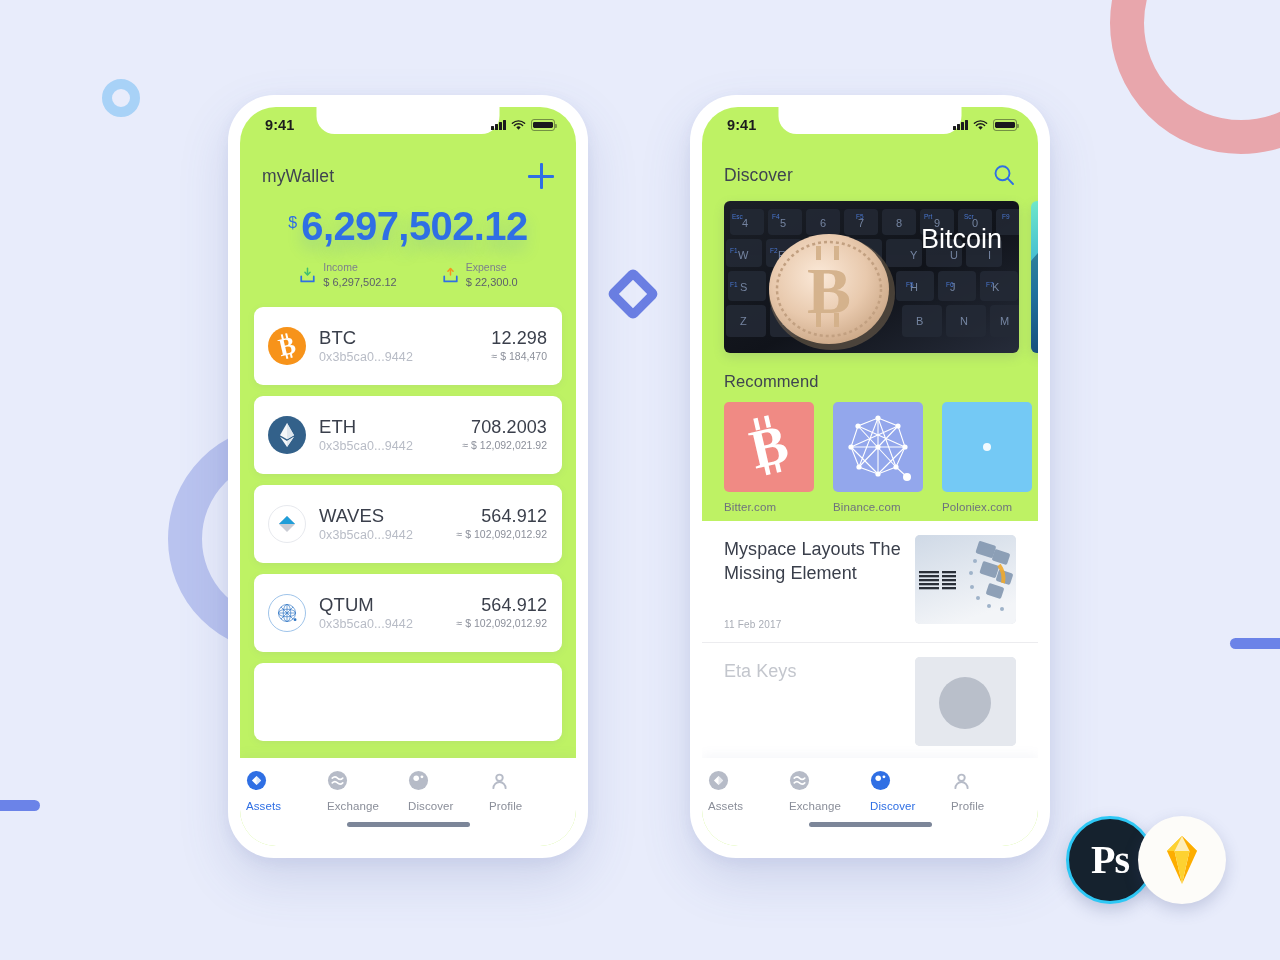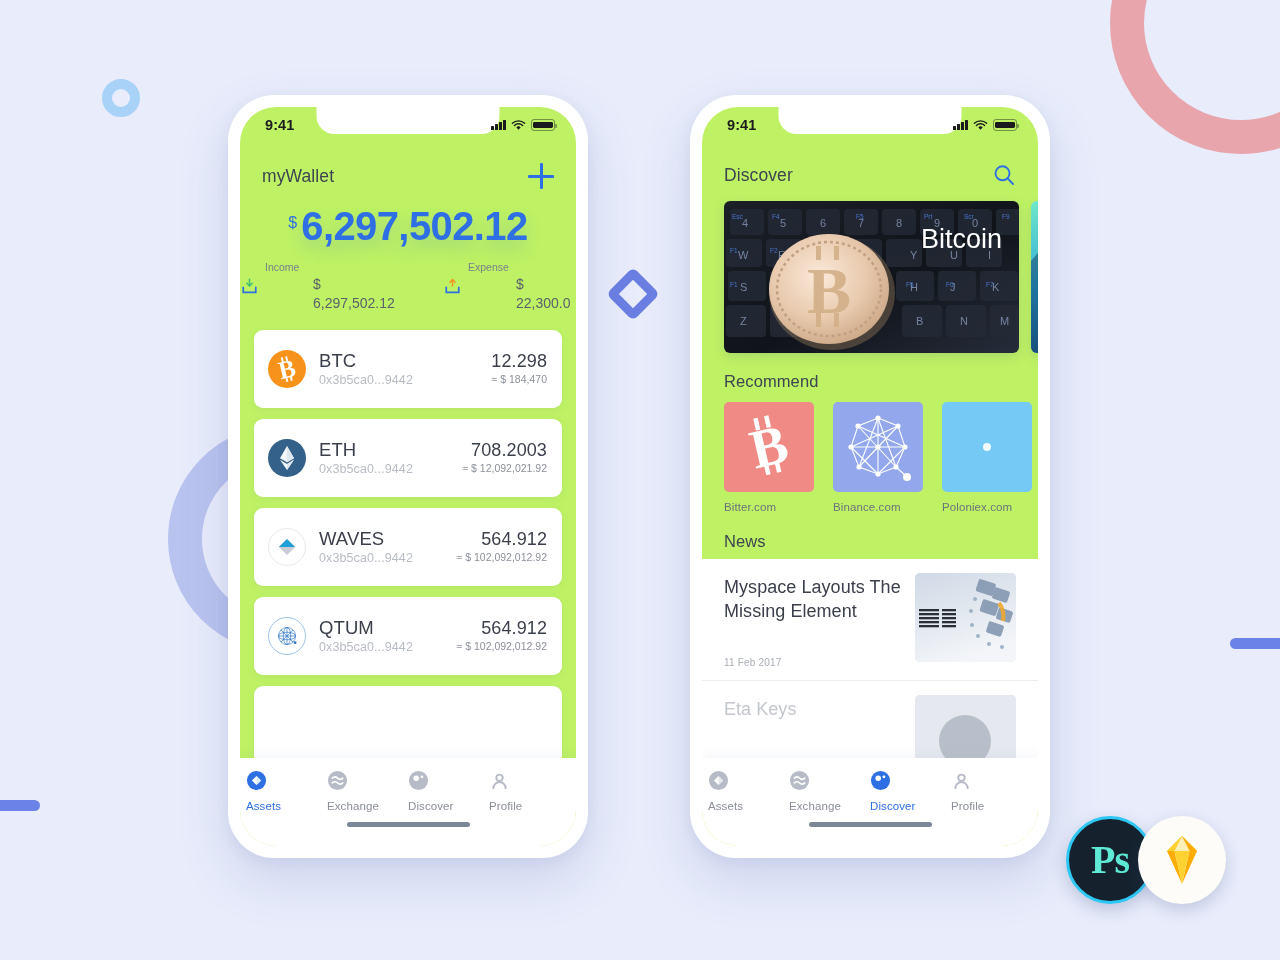--- a/index.html
+++ b/index.html
@@ -166,21 +166,21 @@
 
   .io-row {
     display: flex; justify-content: center;
     gap: 44px;
     margin-top: 14px;
   }
   .io-item { display: flex; align-items: center; gap: 6px; }
   .io-ico { width: 19px; height: 19px; flex: 0 0 19px; }
   .io-text { text-align: left; }
   .io-label { font-size: 10.5px; color: #7c808c; line-height: 1.3; }
-  .io-val   { font-size: 14px; color: #5c606b; line-height: 1.35; margin-left: 48px; }
+  .io-val   { font-size: 11px; color: #5c606b; line-height: 1.35; }
 
   
   .asset-list {
     flex: 1 1 auto;
     padding: 18px 14px 0 14px;
     overflow: hidden;
     position: relative;
   }
   .asset-card {
     background: #ffffff;
@@ -325,21 +325,21 @@
   .logo-ps {
     position: absolute; left: 0; top: 0;
     width: 88px; height: 88px; border-radius: 50%;
     background: #15222e;
     border: 3.5px solid #2ec8f5;
     display: flex; align-items: center; justify-content: center;
     box-shadow: 0 6px 16px rgba(60,75,130,0.25);
   }
   .logo-ps span {
     font-family: "Liberation Serif", serif;
-    font-size: 40px; font-weight: bold; color: #5eead4;
+    font-size: 40px; font-weight: bold; color: #ffffff;
     letter-spacing: -1px; line-height: 1;
   }
   .logo-sk {
     position: absolute; right: 0; top: 0;
     width: 88px; height: 88px; border-radius: 50%;
     background: #fdfcf9;
     display: flex; align-items: center; justify-content: center;
     box-shadow: 0 6px 16px rgba(60,75,130,0.22);
   }
 </style>
@@ -730,21 +730,20 @@
           <div class="rec-item">
             <div class="rec-thumb" style="background:#74c9f5">
               <svg viewBox="0 0 90 90" width="90" height="90">
                 <circle cx="45" cy="45" r="4" fill="#ffffff" opacity="0.9"></circle>
               </svg>
             </div>
             <div class="rec-name">Poloniex.com</div>
           </div>
         </div>
 
-        <div class="sec-title">News</div>
 
         <div class="news-list">
           <div class="news-item">
             <div class="news-main">
               <div class="news-head">Myspace Layouts The Missing Element</div>
               <div class="news-date">11 Feb 2017</div>
             </div>
             <div class="news-thumb">
               <svg width="101" height="89" viewBox="0 0 101 89" preserveAspectRatio="none">
                 <defs>

